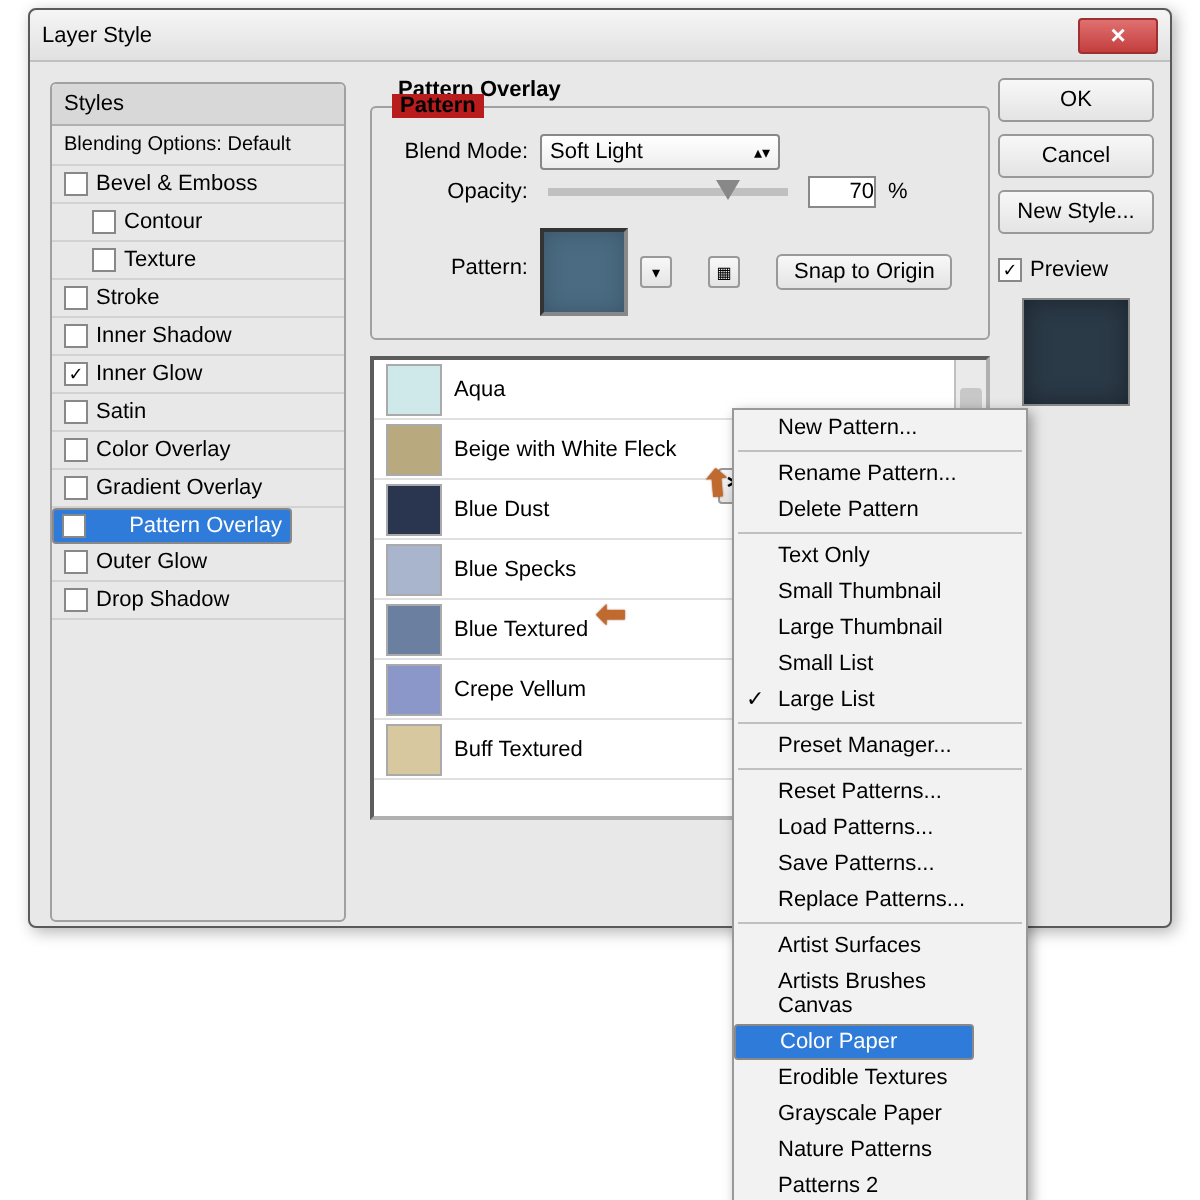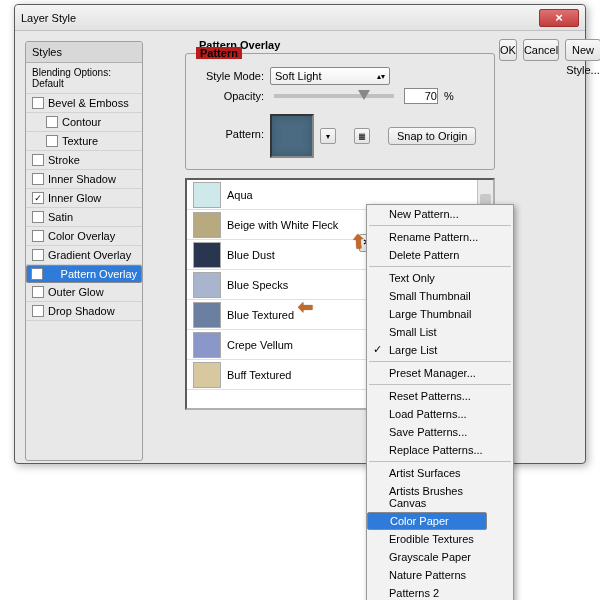--- a/index.html
+++ b/index.html
@@ -2,29 +2,29 @@
 <html><head>
 <meta charset="utf-8">
 <style>
 *{box-sizing:border-box;margin:0;padding:0;font-family:"Segoe UI",Tahoma,sans-serif;font-size:11px;color:#000}
 body{background:#fff;width:600px;height:600px;position:relative;overflow:hidden}
 .dlg{position:absolute;left:14px;top:4px;width:572px;height:460px;background:#e8e8e8;border:1px solid #5a5a5a;border-radius:4px;box-shadow:2px 2px 8px rgba(0,0,0,.3)}
 .titlebar{height:26px;background:linear-gradient(#f5f5f5,#e1e1e1);border-bottom:1px solid #c0c0c0;display:flex;align-items:center;padding:0 6px;border-radius:4px 4px 0 0}
 .titlebar .t{flex:1}
 .closebtn{width:40px;height:18px;background:linear-gradient(#e07070,#c33e3e);border:1px solid #a03030;border-radius:2px;text-align:center;color:#fff;line-height:15px;font-size:13px;font-weight:bold}
 .body{position:absolute;top:26px;left:0;right:0;bottom:0;padding:10px}
-.styles{position:absolute;left:10px;top:10px;width:118px;height:420px;border:1px solid #a0a0a0;border-radius:3px}
+.styles{position:absolute;left:10px;top:10px;width:148px;height:420px;border:1px solid #a0a0a0;border-radius:3px}
 .styles .hdr{background:#d8d8d8;padding:4px 6px;border-bottom:1px solid #b0b0b0;border-radius:3px 3px 0 0}
 .styles .sub{padding:4px 6px;font-size:10px;border-bottom:1px solid #d2d2d2}
 .srow{display:flex;align-items:flex-end;padding:3px 6px;border-bottom:1px solid #d2d2d2;gap:4px}
 .srow.ind{padding-left:20px}
 .srow.sel{background:#2f7bd9;color:#fff}
 .srow.sel span{color:#fff}
 .cb{width:12px;height:12px;border:1px solid #888;background:#fff;display:inline-flex;align-items:center;justify-content:center;font-size:9px}
-.right{position:absolute;right:8px;top:8px;width:78px;display:flex;flex-direction:row;gap:6px}
+.right{position:absolute;right:8px;top:8px;width:78px;display:flex;flex-direction:column;gap:6px}
 .btn{height:22px;background:linear-gradient(#f8f8f8,#e4e4e4);border:1px solid #999;border-radius:3px;text-align:center;line-height:20px}
 .prev{display:flex;align-items:center;gap:4px;margin-top:6px}
 .swprev{width:54px;height:54px;background:#2b3a47;border:1px solid #888;box-shadow:inset 0 0 12px #1a232b;margin:2px auto}
 .main{position:absolute;left:170px;top:6px;width:310px}
 .sect{font-weight:bold;margin:2px 0 2px 14px}
 .gbox{border:1px solid #a0a0a0;border-radius:3px;margin-top:0;padding:10px 8px 8px;position:relative}
 .glbl{position:absolute;top:-7px;left:10px;background:#b91c1c;padding:0 4px;font-weight:bold}
 .frow{display:flex;align-items:center;gap:6px;margin:3px 0}
 .frow .lbl{width:70px;text-align:right}
 .sel{flex:1;max-width:120px;height:18px;background:linear-gradient(#fff,#eee);border:1px solid #888;border-radius:2px;padding:0 4px;display:flex;align-items:center;justify-content:space-between}
@@ -111,21 +111,21 @@
             <span>Drop Shadow</span>
           </div>
         </div>
     </div>
 
     <div class="main">
       <div class="sect">Pattern Overlay</div>
       <div class="gbox">
         <div class="glbl">Pattern</div>
         <div class="frow">
-          <span class="lbl">Style Mode:</span>
+          <span class="lbl">Blend Mode:</span>
           <div class="sel">
             <span>Soft Light</span>
               <span class="arr">▴▾</span>
           </div>
         </div>
         <div class="frow">
           <span class="lbl">Opacity:</span>
           <div class="slider">
               <div class="th" style="left:70%"></div>
             </div>

